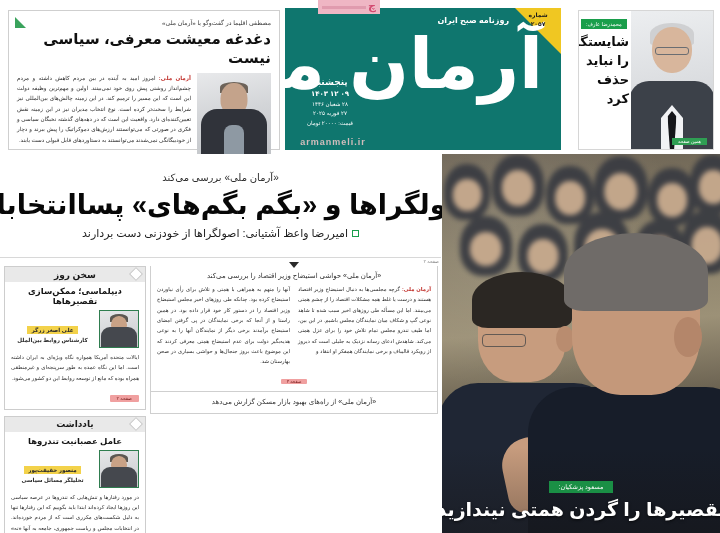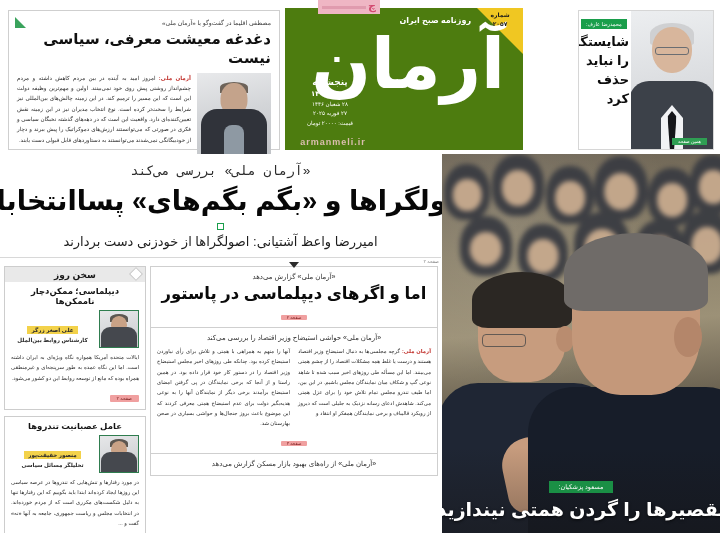--- a/index.html
+++ b/index.html
@@ -74,22 +74,22 @@
   }
   .tl-text .lead { color: #c2342f; font-weight: bold; }
   .pagebadge {
     display: inline-block; background: #2f9e53; color: #fff; font-size: 5px;
     padding: 1px 7px; border-radius: 1px; letter-spacing: .3px;
   }
   .tl-badge-row { text-align: center; margin-top: 3px; }
 
   
   .masthead {
-    position: absolute; left: 285px; top: 8px; width: 238px; height: 142px;
-    background: #4d7c0f; overflow: hidden;
+    position: absolute; left: 285px; top: 8px; width: 276px; height: 142px;
+    background: #0f766e; overflow: hidden;
   }
   .mh-corner {
     position: absolute; right: 0; top: 0; width: 0; height: 0;
     border-top: 46px solid #f0c722; border-left: 46px solid transparent;
   }
   .mh-corner-text {
     position: absolute; right: 3px; top: 3px; width: 40px; text-align: center;
     color: #1b1b1b; font-size: 6px; font-weight: bold; line-height: 1.5;
     z-index: 3;
   }
@@ -169,28 +169,28 @@
     background: #2f9e53; color: #fff; font-size: 4.6px; padding: 1px 6px;
   }
 
   
   .head-band {
     position: absolute; left: 0; top: 154px; width: 441px; height: 104px;
     background: #fff; border-bottom: 1px solid #d8d8d8;
     display: flex; flex-direction: column; align-items: center;
     justify-content: center; gap: 6px;
   }
-  .hb-kicker { font-size: 13px; color: #2c2c2c; direction: rtl; font-family: Liberation Mono, monospace; }
+  .hb-kicker { font-size: 10px; color: #2c2c2c; direction: rtl; }
   .hb-title {
     font-size: 27px; font-weight: bold; color: #070707; direction: rtl;
     letter-spacing: -.6px; white-space: nowrap;
   }
   .hb-sub {
-    font-size: 13px; color: #1d1d1d; direction: rtl;
-    display: flex; align-items: center; gap: 4px; flex-direction: column;
+    font-size: 11px; color: #1d1d1d; direction: rtl;
+    display: flex; align-items: center; gap: 4px;
   }
   .hb-sq { width: 7px; height: 7px; border: 1.5px solid #1a9e4b; display: inline-block; }
   .hb-page { position: absolute; right: 2px; bottom: -7px; font-size: 4.6px; color: #888; }
 
   
   .sidebar { position: absolute; left: 4px; top: 266px; width: 142px; height: 265px; }
   .side-card {
     position: relative; border: 1px solid #cdcdcd; background: #fff;
     margin-bottom: 6px; padding: 4px 6px 5px 6px;
   }
@@ -417,65 +417,62 @@
     <div class="hb-page">صفحه ۲</div>
   </div>
 
   <div class="sidebar">
 
     <div class="side-card">
       <div class="sc-head">
         <span class="t">سخن روز</span>
         <span class="diamond"></span>
       </div>
-      <div class="sc-title">دیپلماسی؛ ممکن‌دچار ناممکن‌ها</div>
+      <div class="sc-title">دیپلماسی؛ ممکن‌سازی تقصیرها‌ها</div>
       <div class="sc-author-row">
         <div class="sc-photo">
           <span class="hr"></span>
             <span class="h"></span>
             <span class="b"></span>
         </div>
         <div class="sc-meta">
           <span class="sc-name">علی اصغر زرگر</span>
           <div class="sc-role">کارشناس روابط بین‌الملل</div>
         </div>
       </div>
       <div class="sc-body">ایالات متحده آمریکا همواره نگاه ویژه‌ای به ایران داشته است. اما این نگاه عمده به طور سرپنجه‌ای و غیرمنطقی همراه بوده که مانع از توسعه روابط این دو کشور می‌شود.</div>
       <div class="sc-pg">
         <span class="pagebadge">صفحه ۲</span>
       </div>
     </div>
 
     <div class="side-card">
+      <div class="sc-head">
+        <span class="t">یادداشت</span>
+        <span class="diamond"></span>
+      </div>
       <div class="sc-title">عامل عصبانیت تندروها</div>
       <div class="sc-author-row">
         <div class="sc-photo">
           <span class="hr"></span>
             <span class="h"></span>
             <span class="b"></span>
         </div>
         <div class="sc-meta">
           <span class="sc-name">منصور حقیقت‌پور</span>
           <div class="sc-role">تحلیلگر مسائل سیاسی</div>
         </div>
       </div>
       <div class="sc-body">در مورد رفتارها و تنش‌هایی که تندروها در عرصه سیاسی این روزها ایجاد کرده‌اند ابتدا باید بگوییم که این رفتارها تنها به دلیل شکست‌های مکرری است که از مردم خورده‌اند. در انتخابات مجلس و ریاست جمهوری، جامعه به آنها «نه» گفت و ...</div>
     </div>
   </div>
 
   <div class="midcol">
     <span class="mc-marker"></span>
 
-    <div class="mc-block first">
-      <div class="mc-kicker">«آرمان ملی» گزارش می‌دهد</div>
-      <div class="mc-title">اما و اگرهای دیپلماسی در پاستور</div>
-      <div class="mc-pg">
-        <span class="pagebadge">صفحه ۲</span>
-      </div>
-    </div>
 
     <div class="mc-block">
       <div class="mc-kicker">«آرمان ملی» حواشی استیضاح وزیر اقتصاد را بررسی می‌کند</div>
       <div class="mc-cols">
         <div class="col">
           <span class="lead">آرمان ملی:</span>
           <span>گرچه مجلسی‌ها به دنبال استیضاح وزیر اقتصاد هستند و درست یا غلط همه مشکلات اقتصاد را از چشم همتی می‌بینند. اما این مسأله طی روزهای اخیر سبب شده تا شاهد نوعی گپ و شکاف میان نمایندگان مجلس باشیم. در این بین، اما طیف تندرو مجلس تمام تلاش خود را برای عزل همتی می‌کند. شاهدش ادعای رسانه نزدیک به جلیلی است که دیروز از رویکرد قالیباف و برخی نمایندگان همفکر او انتقاد و</span>
         </div>
         <div class="col">
           <span>آنها را متهم به همراهی با همتی و تلاش برای رأی نیاوردن استیضاح کرده بود. چنانکه طی روزهای اخیر مجلس استیضاح وزیر اقتصاد را در دستور کار خود قرار داده بود. در همین راستا و از آنجا که برخی نمایندگان در پی گرفتن امضای استیضاح برآمدند برخی دیگر از نمایندگان آنها را به نوعی هدیه‌بگیر دولت برای عدم استیضاح همتی معرفی کردند که این موضوع باعث بروز جنجال‌ها و حواشی بسیاری در صحن بهارستان شد.</span>

